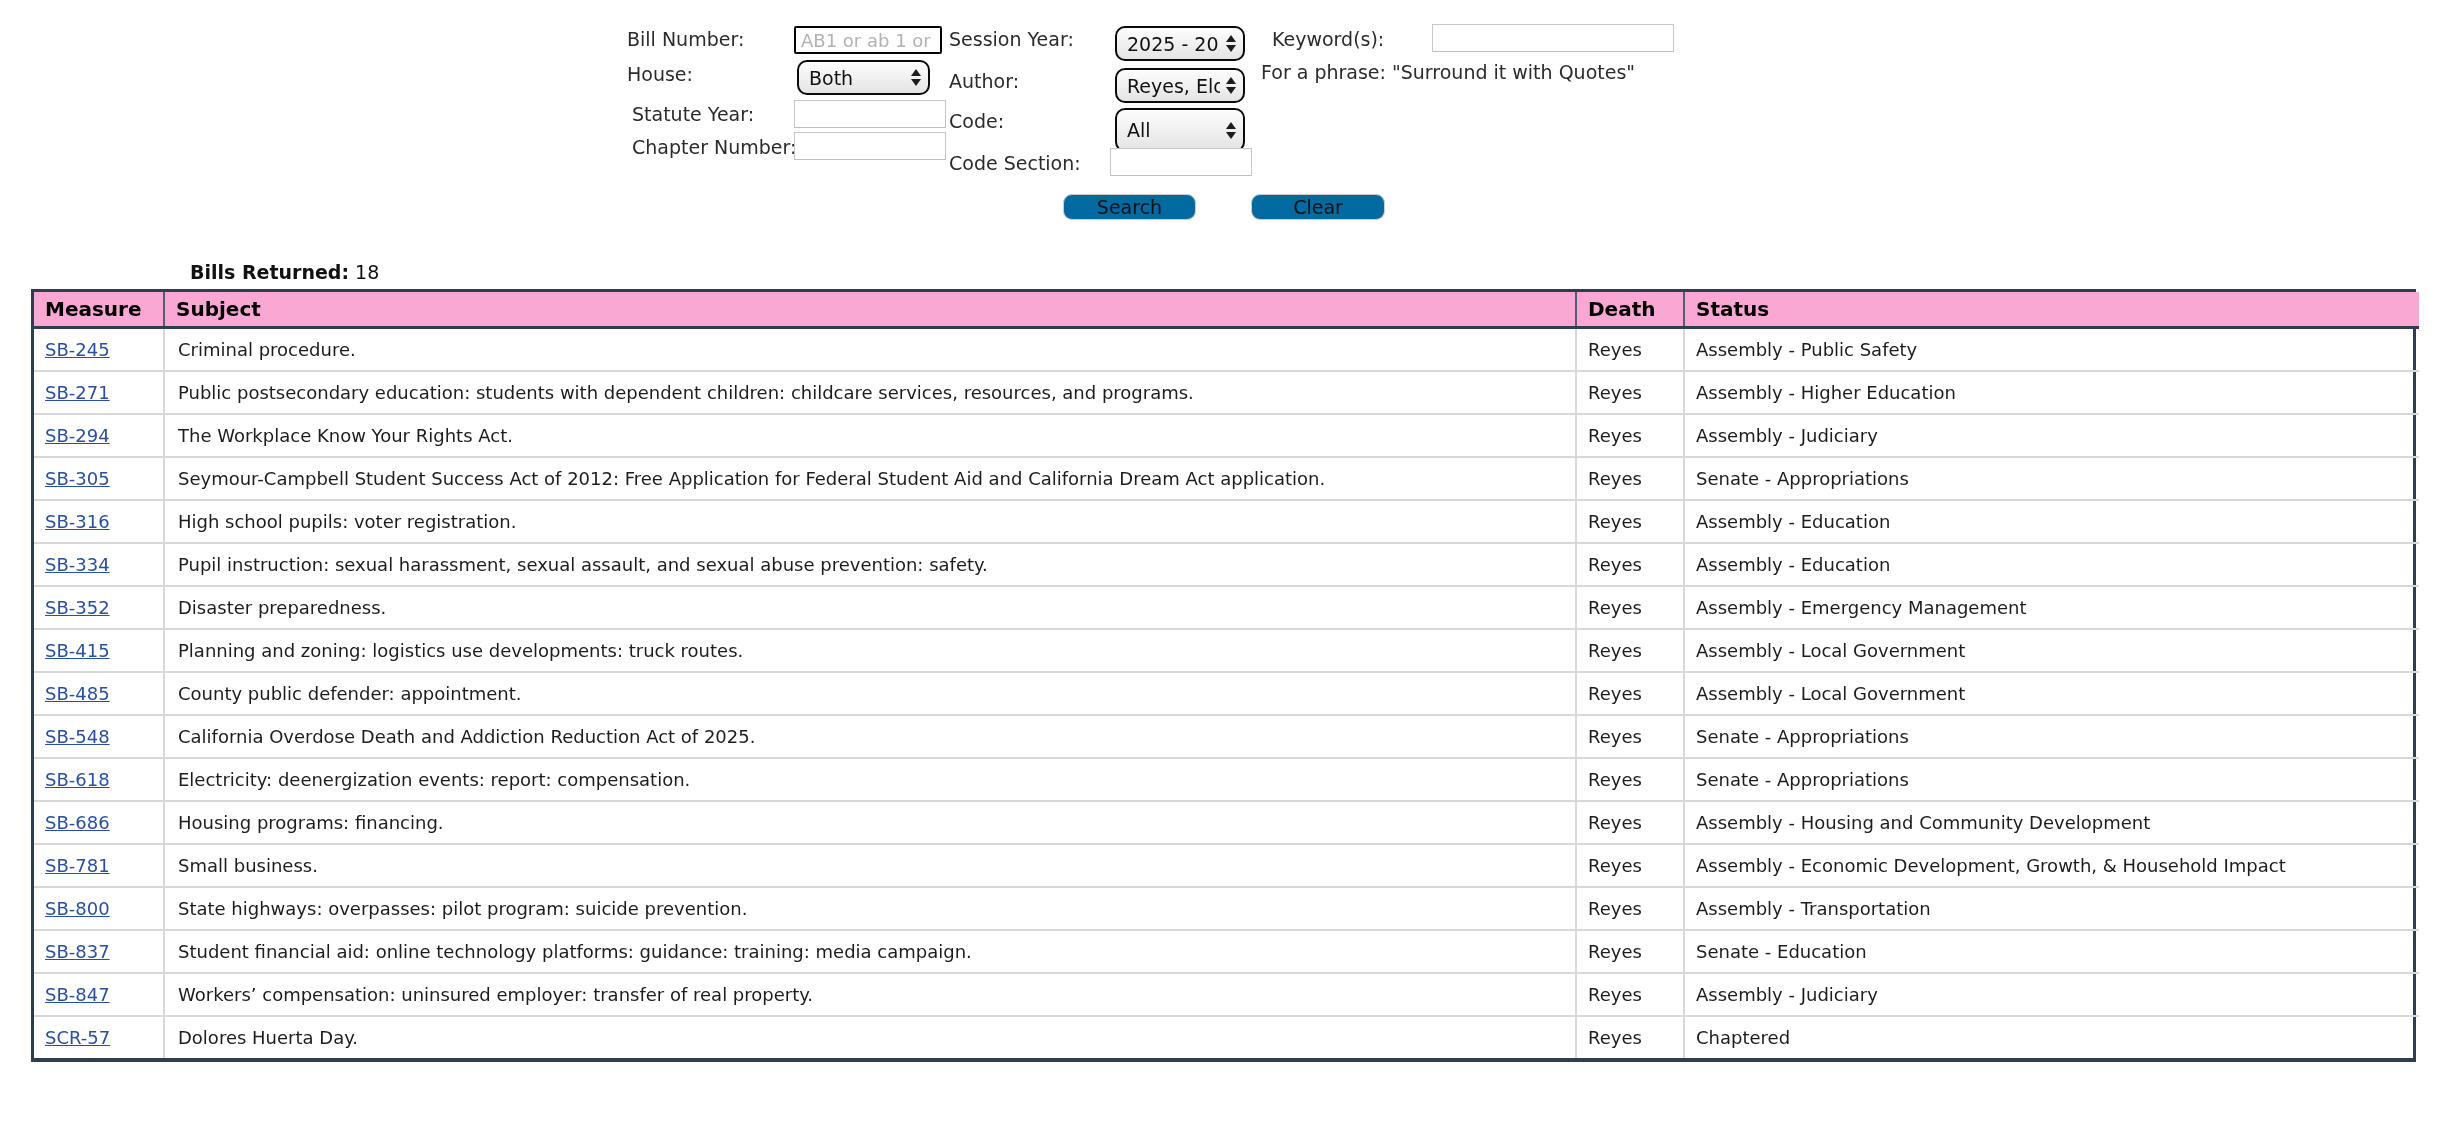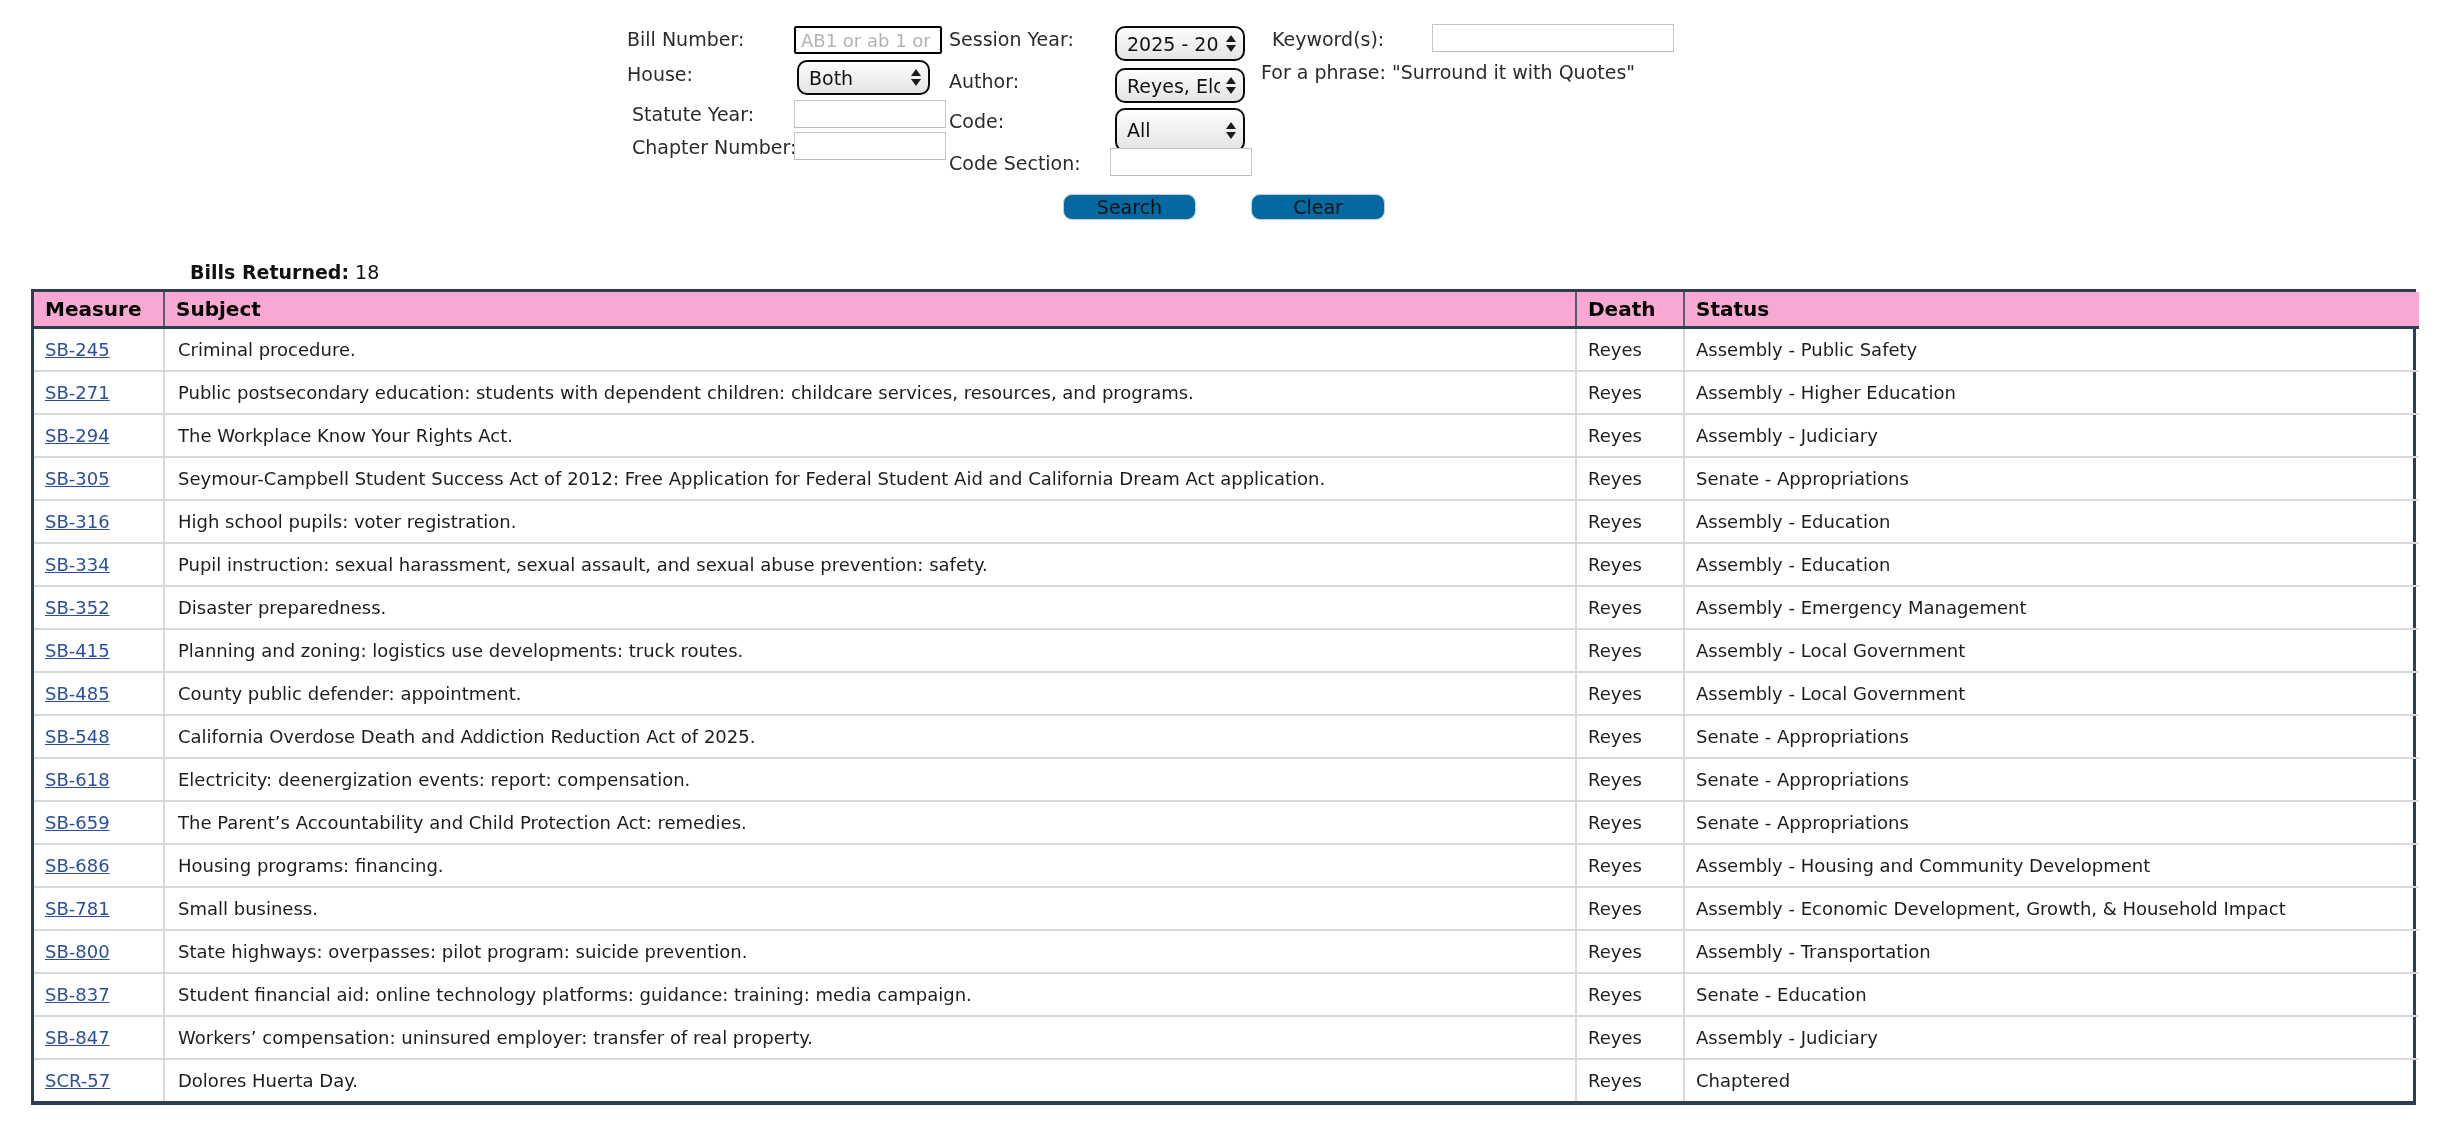--- a/index.html
+++ b/index.html
@@ -304,26 +304,20 @@
       <td class="c-status">Senate - Appropriations</td>
     </tr>
 
     <tr>
       <td class="c-measure"><a href="#" class="measure-link">SB-618</a></td>
       <td class="c-subject">Electricity: deenergization events: report: compensation.</td>
       <td class="c-author">Reyes</td>
       <td class="c-status">Senate - Appropriations</td>
     </tr>
 
-    <tr>
-      <td class="c-measure"><a href="#" class="measure-link">SB-659</a></td>
-      <td class="c-subject">The Parent’s Accountability and Child Protection Act: remedies.</td>
-      <td class="c-author">Reyes</td>
-      <td class="c-status">Senate - Appropriations</td>
-    </tr>
 
     <tr>
       <td class="c-measure"><a href="#" class="measure-link">SB-686</a></td>
       <td class="c-subject">Housing programs: financing.</td>
       <td class="c-author">Reyes</td>
       <td class="c-status">Assembly - Housing and Community Development</td>
     </tr>
 
     <tr>
       <td class="c-measure"><a href="#" class="measure-link">SB-781</a></td>

